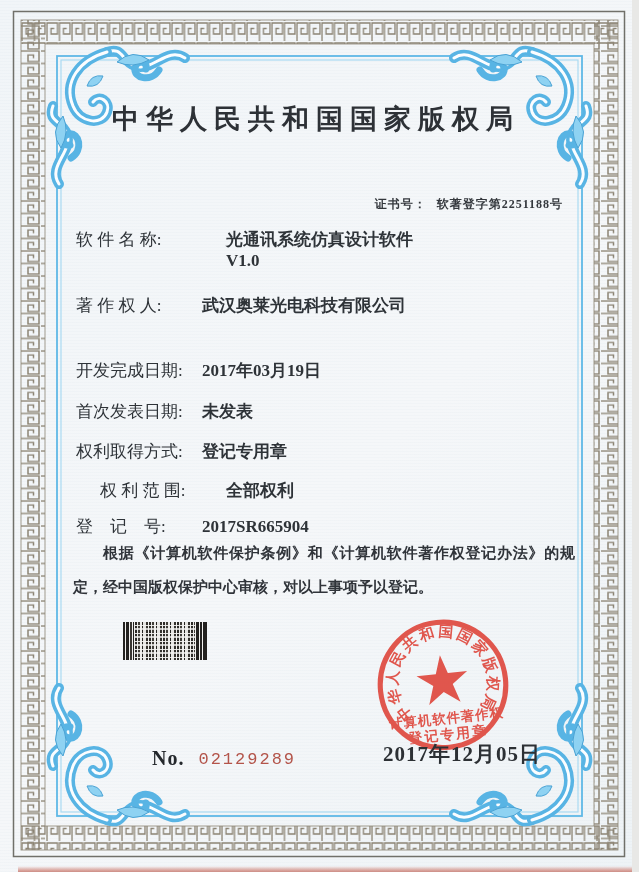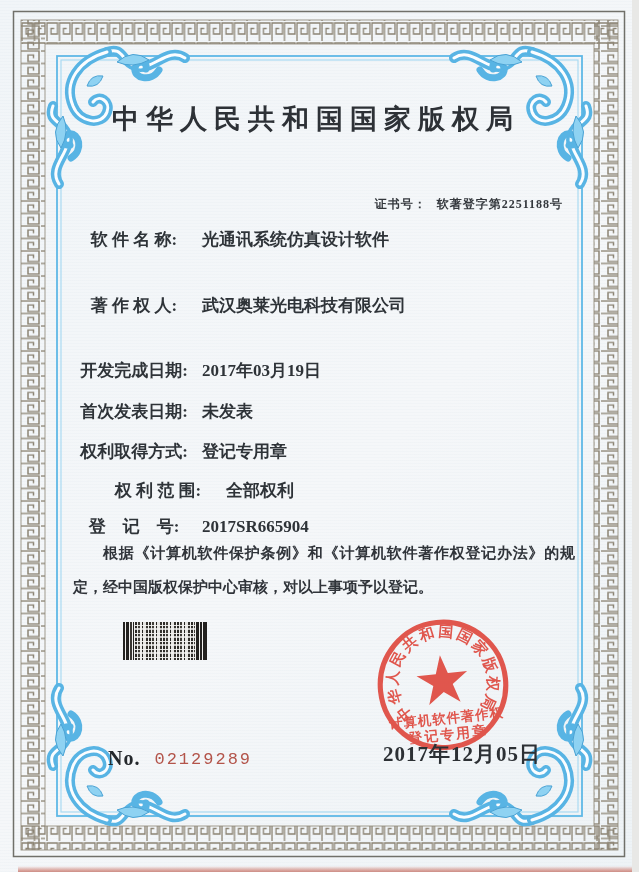--- a/index.html
+++ b/index.html
@@ -20,23 +20,23 @@
   .main-title{
     position:absolute;left:0;top:141px;width:100%;text-align:center;
     font-size:38px;font-weight:bold;letter-spacing:4px;color:#2b2f34;
   }
   .cert-no-line{
     position:absolute;top:196px;left:0;width:563px;text-align:right;
     font-size:12px;font-weight:600;letter-spacing:1px;color:#33373c;
   }
   .fields{position:absolute;left:0;top:0;width:100%;z-index:2;}
   .field{position:absolute;left:76px;font-size:17px;font-weight:600;white-space:nowrap;}
-  .field .lbl{display:inline-block;min-width:116px;font-weight:bold;text-align:center;}
+  .field .lbl{display:inline-block;min-width:116px;font-weight:normal;}
   .field .gap{display:inline-block;width:10px;}
-  .field .val-block{display:inline-block;vertical-align:top;}
+  .field .val-block{display:inline-block;vertical-align:top;margin-left:24px;}
   .field:nth-of-type(1){top:228px;}
   .field:nth-of-type(2){top:294px;}
   .field:nth-of-type(3){top:359px;}
   .field:nth-of-type(4){top:400px;}
   .field:nth-of-type(5){top:440px;}
   .field:nth-of-type(6){top:479px;margin-left:24px;}
   .field:nth-of-type(7){top:515px;}
   .statement{
     position:absolute;left:73px;top:536px;width:502px;z-index:2;
     font-size:15px;font-weight:600;line-height:34px;text-indent:2em;
@@ -52,21 +52,21 @@
       repeating-linear-gradient(90deg,#2c2a27 0 2px,#e9e8e5 2px 3px,#403d38 3px 5px,#edecea 5px 7px,#262421 7px 8px,#e5e4e1 8px 11px,#33302c 11px 13px,#f0efec 13px 14px);
     background-repeat:no-repeat,no-repeat,repeat,repeat;
     background-size:12px 100%,12px 100%,auto,auto;
     background-position:0 0,100% 0,0 0,12px 0;
   }
   .seal-wrap{position:absolute;left:371px;top:617px;width:144px;height:144px;z-index:3;}
   .seal-date{
     position:absolute;left:383px;top:740px;z-index:4;
     font-size:21px;font-weight:bold;letter-spacing:1px;color:#2c3034;
   }
-  .serial{position:absolute;left:108px;top:747px;z-index:3;white-space:nowrap;}
+  .serial{position:absolute;left:108px;top:747px;z-index:3;white-space:nowrap;padding-left:44px;}
   .serial .prefix{font-size:20px;font-weight:600;color:#24282c;letter-spacing:1px;}
   .serial .num{
     font-family:"Liberation Mono","DejaVu Sans Mono",monospace;
     font-size:17px;color:#b3544a;letter-spacing:2px;margin-left:10px;
     position:relative;top:-1px;
   }
   .page-edge-bottom{
     position:absolute;left:18px;right:0;bottom:0;height:6px;z-index:5;
     background:linear-gradient(180deg, rgba(216,160,152,0) 0%, rgba(214,152,143,.85) 70%, rgba(201,130,122,.9) 100%);
   }
@@ -122,21 +122,21 @@
     <use href="#fl" transform="translate(57,816) scale(1,-1)"></use>
     <use href="#fl" transform="translate(582,816) scale(-1,-1)"></use>
   </svg>
 
   <div class="authority-title">中华人民共和国国家版权局</div>
 
   <div class="cert-no-line"><span>证书号：</span><span class="gap" style="display:inline-block;width:10px;"></span><span>软著登字第2251188号</span></div>
 
   <div class="fields">
     <div class="field">
-      <span class="lbl">软 件 名 称:</span><span class="gap"></span><span class="val-block"><span>光通讯系统仿真设计软件</span></span>
+      <span class="lbl">软 件 名 称:</span><span class="gap"></span><span class="val-block"><span>光通讯系统仿真设计软件</span><div>V1.0</div></span>
     </div>
     <div class="field">
       <span class="lbl">著 作 权 人:</span><span class="gap"></span><span>武汉奥莱光电科技有限公司</span>
     </div>
     <div class="field">
       <span class="lbl">开发完成日期:</span><span class="gap"></span><span>2017年03月19日</span>
     </div>
     <div class="field">
       <span class="lbl">首次发表日期:</span><span class="gap"></span><span>未发表</span>
     </div>

